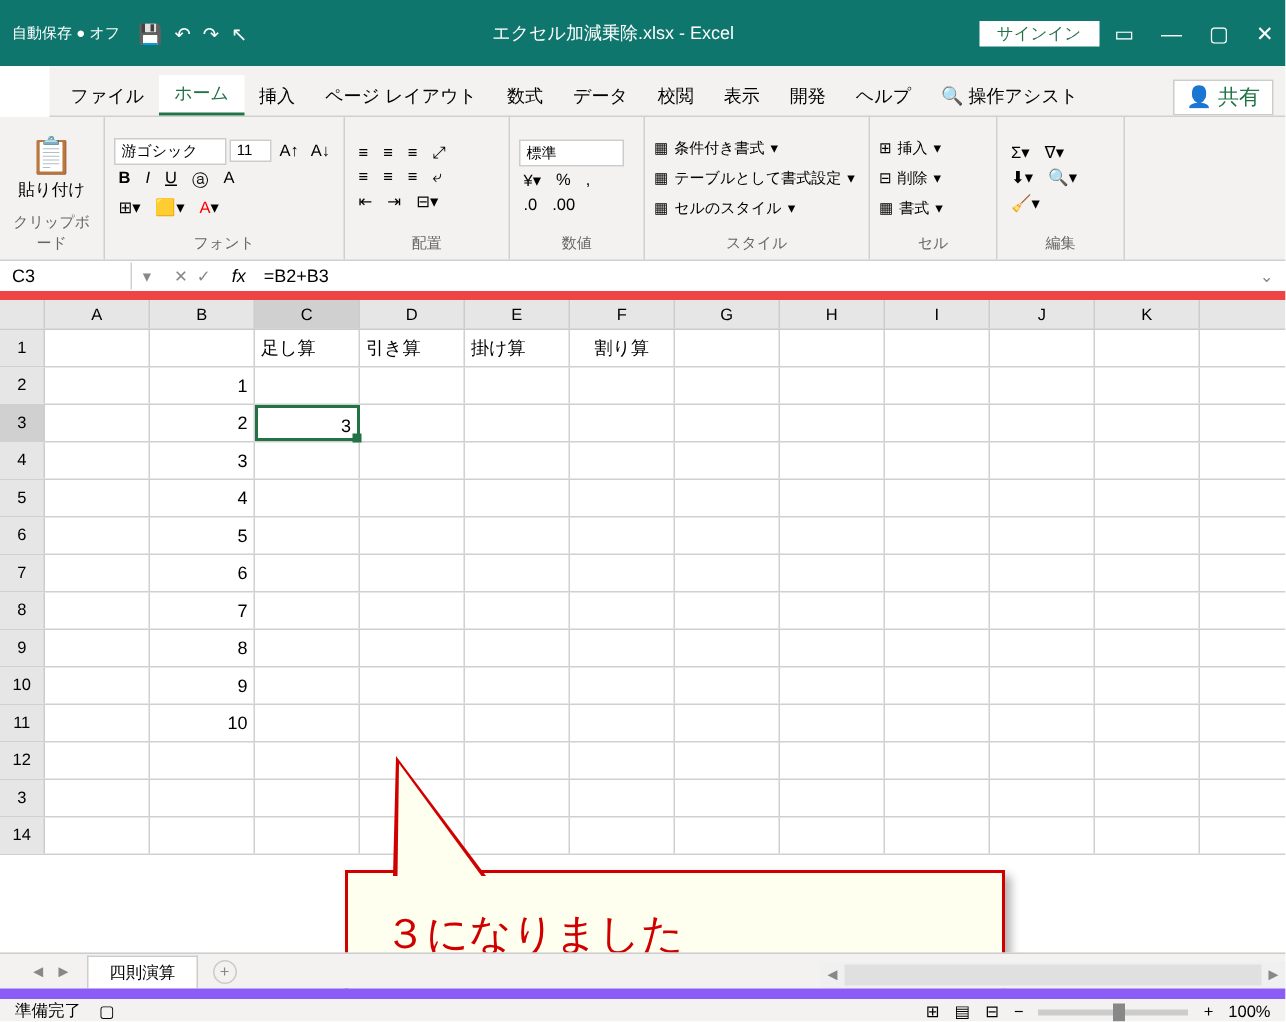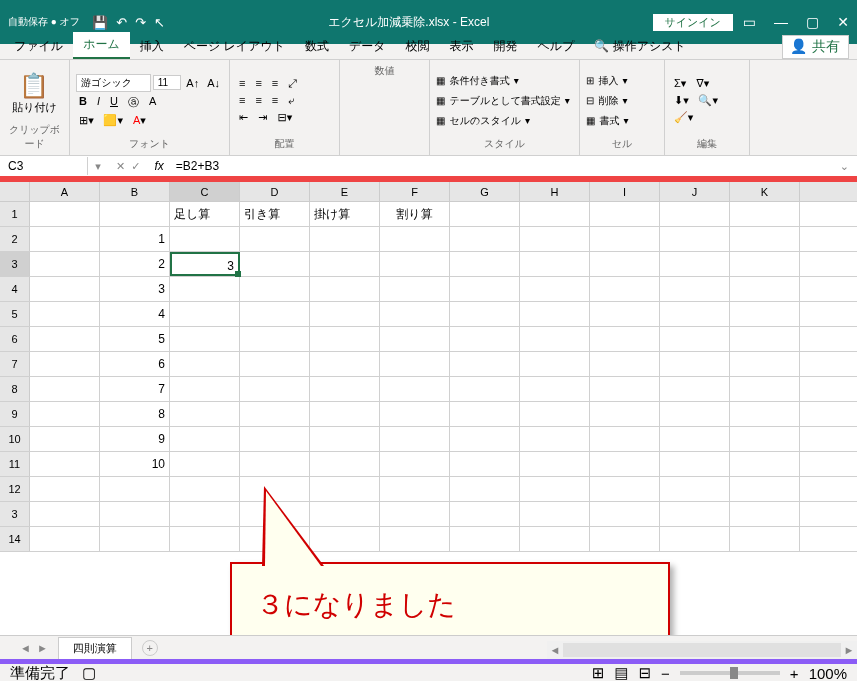--- a/index.html
+++ b/index.html
@@ -4,21 +4,21 @@
 <style>
 * { box-sizing: border-box; margin: 0; padding: 0; }
 body { font-family: "Meiryo", "Yu Gothic", sans-serif; font-size: 11px; background: #fff; width: 857px; height: 681px; overflow: hidden; position: relative; }
 .titlebar { background: #0f766e; color: #fff; height: 44px; display: flex; align-items: center; padding: 0 8px; }
 .titlebar .autosave { font-size: 10px; }
 .titlebar .qat { display: flex; gap: 8px; margin-left: 12px; }
 .titlebar .qat span { font-size: 13px; }
 .titlebar .title-center { flex: 1; text-align: center; font-size: 12px; }
 .titlebar .signin { background: #fff; color: #217346; padding: 1px 12px; font-size: 11px; margin-right: 10px; }
 .titlebar .winbtns { display: flex; gap: 18px; font-size: 14px; }
-.ribbon-tabs { background: #f3f2f1; display: flex; height: 16px; border-bottom: 1px solid #d0d0d0; padding-left: 4px; align-items: flex-end; }
+.ribbon-tabs { background: #f3f2f1; display: flex; height: 34px; border-bottom: 1px solid #d0d0d0; padding-left: 4px; align-items: flex-end; margin-left: 33px; }
 .ribbon-tabs .tab { padding: 4px 10px; font-size: 12px; }
 .ribbon-tabs .tab.active { color: #217346; border-bottom: 2px solid #217346; background: #fff; }
 .ribbon-tabs .share { margin-left: auto; margin-right: 8px; background: #fff; border: 1px solid #ccc; padding: 2px 8px; font-size: 14px; color: #217346; }
 .ribbon { background: #f3f2f1; height: 96px; display: flex; border-bottom: 1px solid #d0d0d0; }
 .group { border-right: 1px solid #d0d0d0; padding: 4px 6px; display: flex; flex-direction: column; justify-content: space-between; }
 .group-label { text-align: center; font-size: 10px; color: #666; }
 .group-content { flex: 1; display: flex; flex-direction: column; justify-content: center; gap: 2px; }
 .clipboard { width: 70px; }
 .clipboard .paste { text-align: center; }
 .clipboard .paste-icon { font-size: 24px; }
@@ -51,21 +51,21 @@
 .cell.selected { border: 2px solid #217346; position: relative; }
 .cell.selected::after { content: ''; position: absolute; right: -3px; bottom: -3px; width: 6px; height: 6px; background: #217346; }
 .callout { position: absolute; top: 380px; left: 230px; width: 440px; background: #ffffef; border: 2px solid #d00000; padding: 20px 24px; box-shadow: 4px 4px 6px rgba(0,0,0,0.3); }
 .callout-text { font-size: 28px; color: #d00000; line-height: 1.5; }
 .callout::before { content: ''; position: absolute; top: -78px; left: 30px; width: 0; height: 0; border-left: 2px solid transparent; border-right: 60px solid transparent; border-bottom: 80px solid #d00000; }
 .callout::after { content: ''; position: absolute; top: -73px; left: 33px; width: 0; height: 0; border-left: 1px solid transparent; border-right: 55px solid transparent; border-bottom: 75px solid #ffffef; }
 .sheet-tabs { position: absolute; bottom: 22px; left: 0; right: 0; height: 24px; background: #f3f2f1; border-top: 1px solid #ccc; display: flex; align-items: center; padding-left: 20px; }
 .sheet-tab-nav { display: flex; gap: 6px; color: #888; margin-right: 10px; }
 .sheet-tab { background: #fff; border: 1px solid #ccc; border-bottom: none; padding: 3px 14px; font-size: 11px; }
 .add-sheet { margin-left: 10px; color: #888; border: 1px solid #ccc; border-radius: 50%; width: 16px; height: 16px; text-align: center; line-height: 14px; }
-.statusbar { position: absolute; bottom: 0; left: 0; right: 0; height: 22px; background: #f3f2f1; border-top: 5px solid #8b5cf6; display: flex; align-items: flex-start; padding: 0 10px; font-size: 15px; }
+.statusbar { position: absolute; bottom: 0; left: 0; right: 0; height: 22px; background: #f3f2f1; border-top: 7px solid #8b5cf6; display: flex; align-items: flex-end; padding: 0 10px; font-size: 11px; }
 .statusbar .right { margin-left: auto; display: flex; gap: 10px; align-items: center; }
 .zoom-slider { width: 100px; height: 4px; background: #ccc; position: relative; }
 .zoom-slider::after { content: ''; position: absolute; left: 50%; top: -4px; width: 8px; height: 12px; background: #888; }
 .hscroll { position: absolute; bottom: 22px; right: 0; width: 310px; height: 18px; background: #f0f0f0; display: flex; align-items: center; }
 .hscroll .arrow { width: 16px; text-align: center; color: #888; }
 .hscroll .track { flex: 1; background: #e0e0e0; height: 14px; }
 </style>
 </head>
 <body>
 
@@ -151,20 +151,34 @@
       </div>
       <div class="btn-row">
         <span class="rbtn">⇤</span>
         <span class="rbtn">⇥</span>
         <span class="rbtn">⊟▾</span>
       </div>
     </div>
     <div class="group-label">配置</div>
   </div>
   <div class="group num-group">
+    <div class="group-content">
+      <div class="font-row">
+          <span class="font-name" style="width:70px">標準</span>
+        </div>
+      <div class="btn-row">
+        <span class="rbtn">¥▾</span>
+        <span class="rbtn">%</span>
+        <span class="rbtn">,</span>
+      </div>
+      <div class="btn-row">
+        <span class="rbtn">.0</span>
+        <span class="rbtn">.00</span>
+      </div>
+    </div>
     <div class="group-label">数値</div>
   </div>
   <div class="group style-group">
     <div class="group-content">
       <div class="style-item">▦ <span>条件付き書式</span> ▾</div>
       <div class="style-item">▦ <span>テーブルとして書式設定</span> ▾</div>
       <div class="style-item">▦ <span>セルのスタイル</span> ▾</div>
     </div>
     <div class="group-label">スタイル</div>
   </div>

